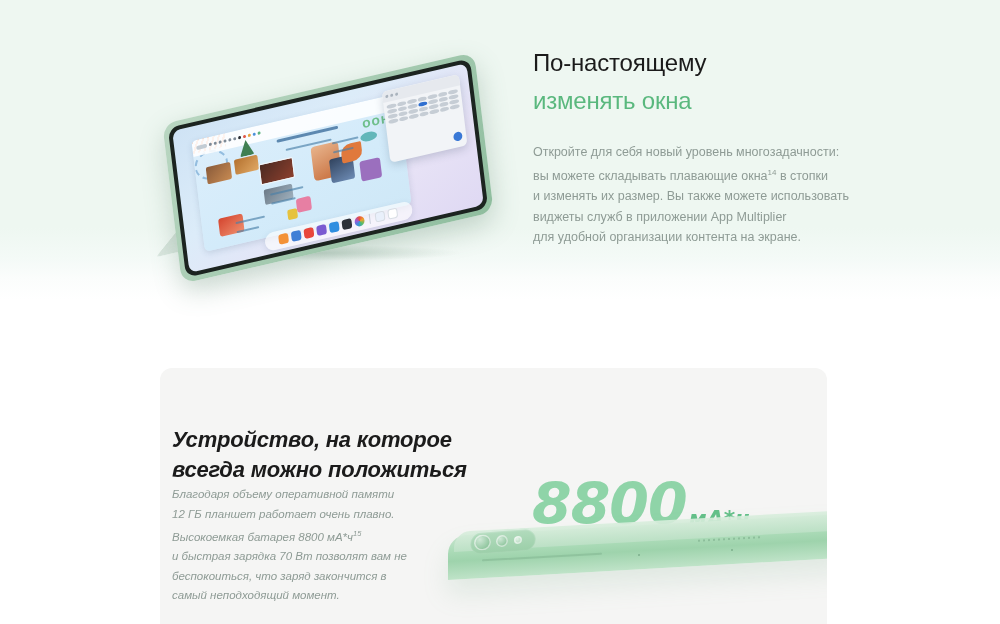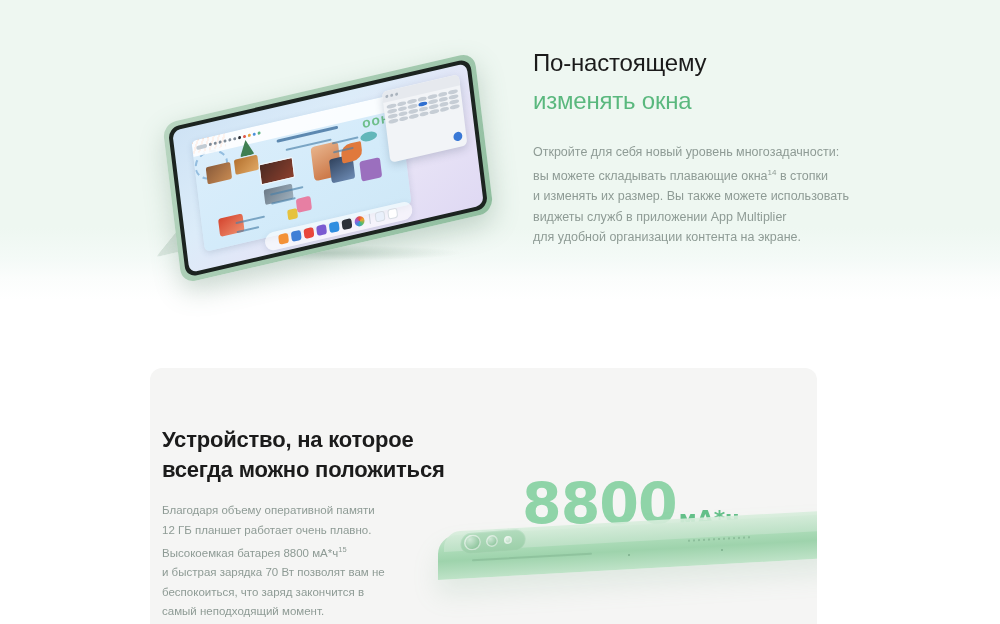--- a/index.html
+++ b/index.html
@@ -224,41 +224,41 @@
     margin-top: 22px;
     font-size: 12.5px;
     line-height: 20.5px;
     color: #8e9b95;
   }
   .hero-body sup { font-size: 8px; vertical-align: super; }
 
   
   .card {
     position: absolute;
-    left: 150px; top: 368px;
+    left: 160px; top: 368px;
     width: 667px; height: 256px;
     background: #f5f5f4;
     border-radius: 12px 12px 0 0;
     overflow: hidden;
+    font-style: italic;
   }
 
   .card-copy {
     position: absolute;
     left: 12px; top: 57px;
     width: 300px;
   }
   .card-title {
     font-size: 22px;
     line-height: 30px;
     font-weight: 700;
     color: #1b1b1b;
     letter-spacing: -0.2px;
   }
   .card-body {
-    margin-top: 16px;
     font-size: 11.5px;
     line-height: 19.5px;
     color: #8e9b95;
   }
   .card-body sup { font-size: 7.5px; vertical-align: super; }
 
   
   .battery-figure {
     position: absolute;
     left: 372px; top: 100px;

